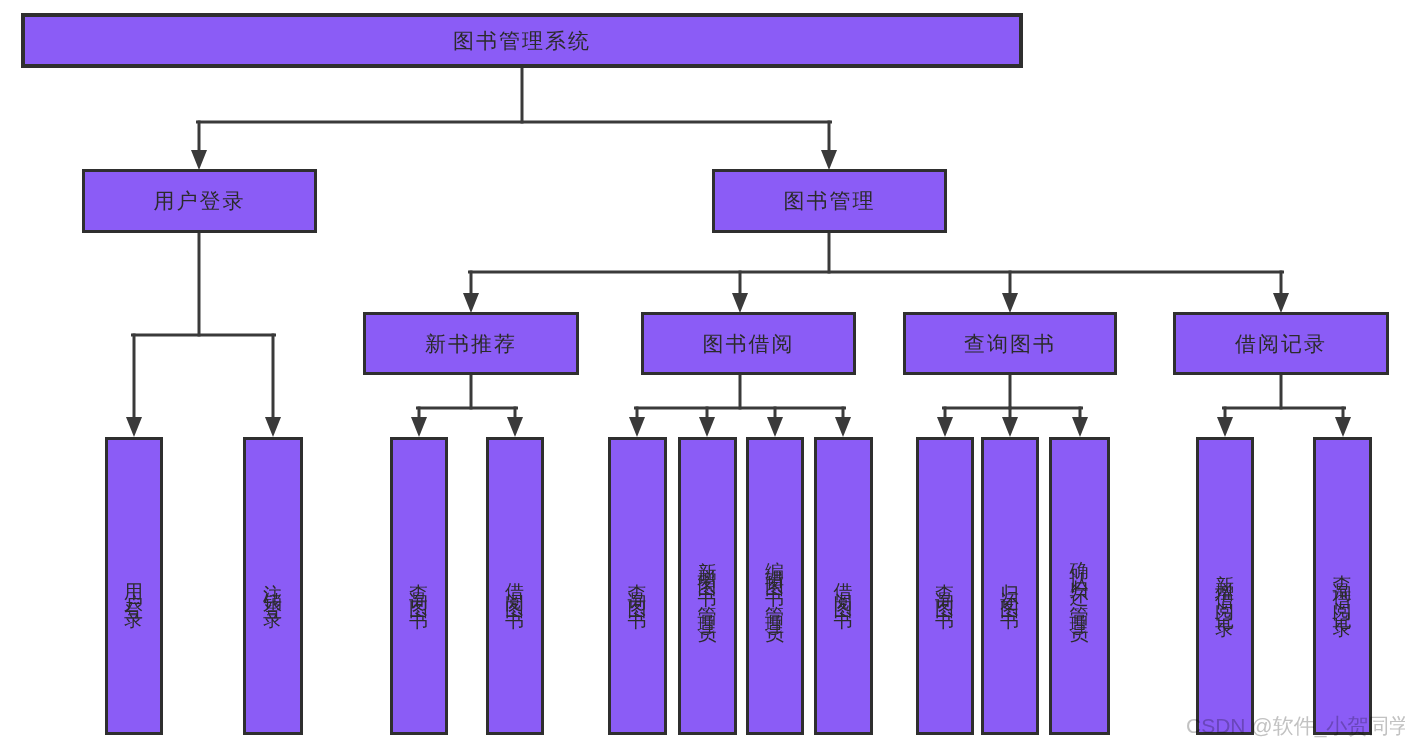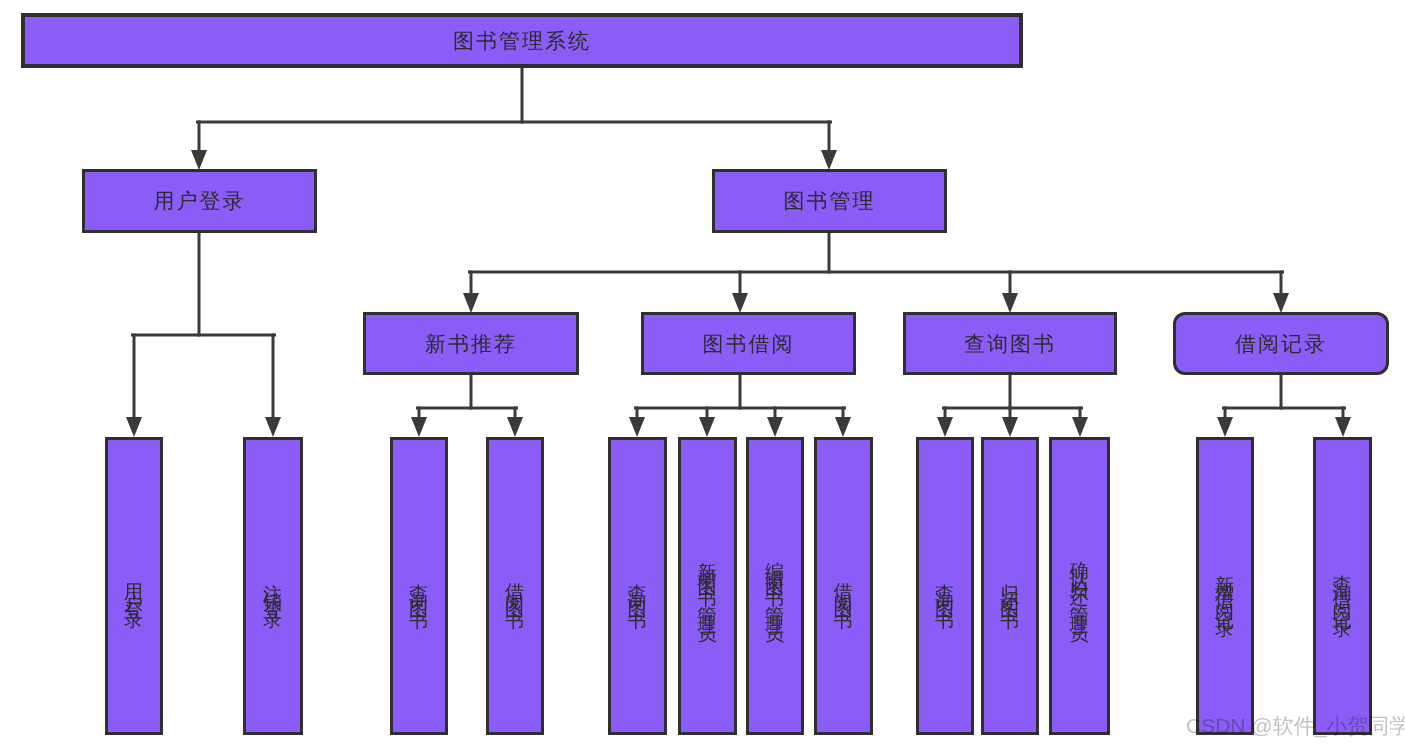--- a/index.html
+++ b/index.html
@@ -127,21 +127,21 @@
 
   <div class="node h" style="left:712px; top:169px; width:235px; height:64px;">
     <span>图书管理</span>
   </div>
   <div class="node h" style="left:633px; top:312px; width:215px; height:63px;margin-left:8px;">
     <span>图书借阅</span>
   </div>
   <div class="node h" style="left:903px; top:312px; width:214px; height:63px;">
     <span>查询图书</span>
   </div>
-  <div class="node h" style="left:1173px; top:312px; width:216px; height:63px;border-radius:12px;">
+  <div class="node h" style="left:1173px; top:312px; width:216px; height:63px;">
     <span>借阅记录</span>
   </div>
 
   <div class="node v" style="left:105px; top:437px; width:58px; height:298px;">
     <span>用户登录</span>
   </div>
   <div class="node v" style="left:243px; top:437px; width:60px; height:298px;">
     <span>注销登录</span>
   </div>
 

